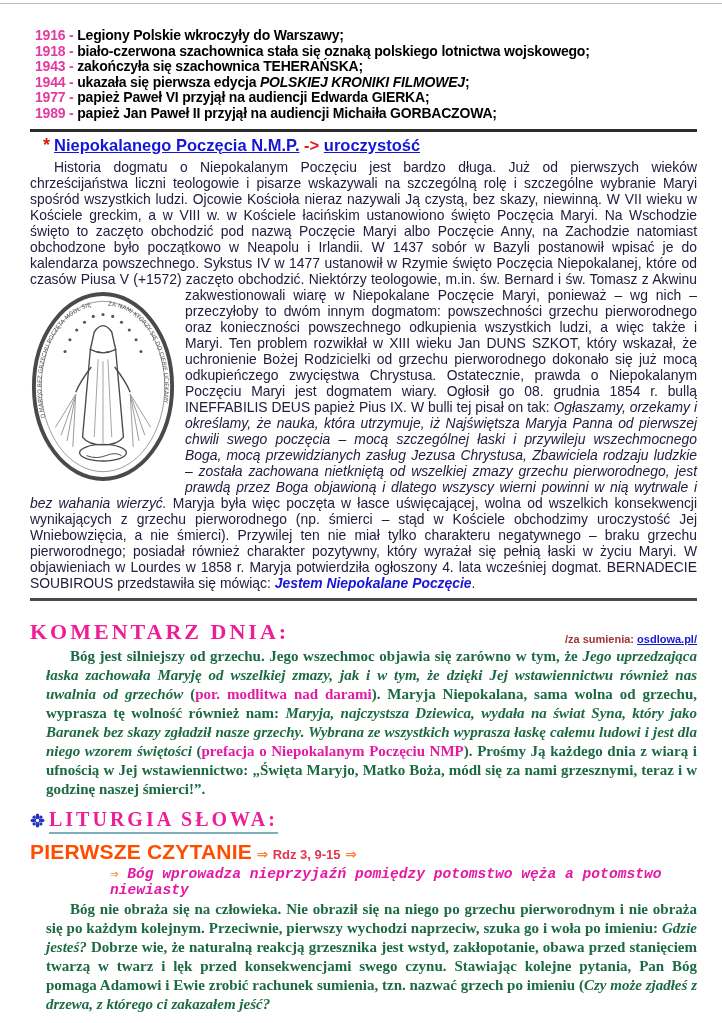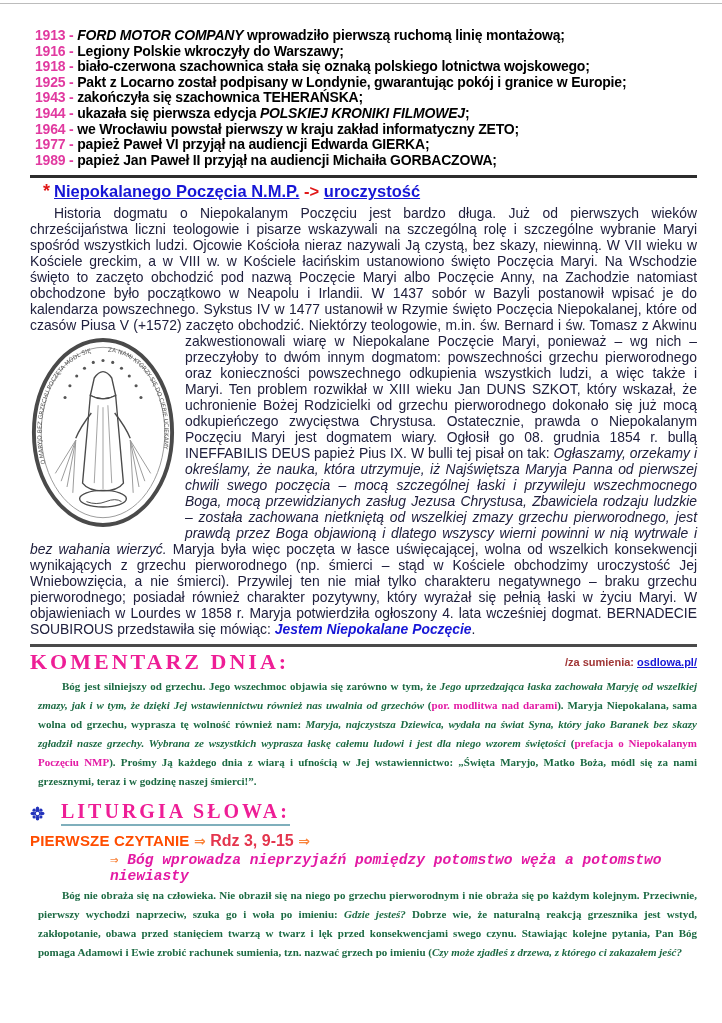--- a/index.html
+++ b/index.html
@@ -44,97 +44,85 @@
   .history{
     margin:0;text-align:justify;text-indent:24px;
     font-size:13.9px;line-height:16px;color:var(--navy);
   }
   .history em{font-style:italic;}
   .blue-quote{color:var(--blue-link);font-style:italic;font-weight:700;}
   .medal-float{float:left;width:146px;margin:4px 9px 0 0;}
   .medal-float svg{display:block;}
 
   
-  .kom-header{display:flex;justify-content:space-between;align-items:center;margin-top:2px;}
+  .kom-header{display:flex;justify-content:space-between;align-items:flex-end;margin-top:18px;}
   .kom-title{
     font-family:"Liberation Serif","DejaVu Serif",serif;
     font-size:22px;font-weight:800;color:var(--hotpink);letter-spacing:3px;
   }
   .credit{font-size:11px;font-weight:700;color:var(--credit);}
   .credit a, .credit .credit-link{color:var(--blue-link);text-decoration:underline;cursor:pointer;}
 
   .serif-par{
     font-family:"Liberation Serif","DejaVu Serif",serif;
-    font-weight:700;font-size:11px;line-height:19px;color:var(--green);
-    text-align:justify;text-indent:24px;margin:2px 0 0 8px;
-  }
-
-  
-  .lit-head{margin:9px 0 2px 0;display:flex;align-items:center;gap:16px;}
+    font-weight:700;font-size:15px;line-height:19px;color:var(--green);
+    text-align:justify;text-indent:24px;margin:2px 0 0 16px;
+  }
+
+  
+  .lit-head{margin:9px 0 2px 0;display:flex;align-items:center;gap:4px;}
   .lit-title{
     font-family:"Liberation Serif","DejaVu Serif",serif;
     font-size:20px;font-weight:800;color:var(--hotpink);letter-spacing:3px;
     border-bottom:2px solid #7fafbc;padding-bottom:1px;
   }
   .flower-icon svg{display:block;}
 
   
   .reading-head{margin:6px 0 1px 0;font-weight:800;}
-  .reading-title{color:var(--orange);font-size:15px;letter-spacing:0.2px;}
+  .reading-title{color:var(--orange);font-size:21px;letter-spacing:0.2px;}
   .ref-arrow{color:var(--orange-light);font-size:14px;font-weight:800;}
-  .reading-ref{color:var(--ref-red);font-size:16px;font-weight:800;}
+  .reading-ref{color:var(--ref-red);font-size:13px;font-weight:800;}
   .reading-theme{
     margin:1px 0 2px 80px;
     font-family:Liberation Mono, monospace;
     font-size:14.6px;font-weight:700;font-style:italic;color:var(--magenta);
   }
   .reading-theme .ref-arrow{font-style:normal;}
 </style>
 </head>
 <body>
 
 <div class="top-rule"></div>
 <div class="page">
 
   <div class="timeline">
 
-      <div class="tl-row">
-        <span class="tl-year">1913 -</span>
-        <span class="tl-text"><span class="seg-italic">FORD MOTOR COMPANY</span><span class="seg-plain"> wprowadziło pierwszą ruchomą linię montażową;</span></span>
-      </div>
 
       <div class="tl-row">
         <span class="tl-year">1916 -</span>
         <span class="tl-text"><span class="seg-plain">Legiony Polskie wkroczyły do Warszawy;</span></span>
       </div>
 
       <div class="tl-row">
         <span class="tl-year">1918 -</span>
         <span class="tl-text"><span class="seg-plain">biało-czerwona szachownica stała się oznaką polskiego lotnictwa wojskowego;</span></span>
       </div>
 
-      <div class="tl-row">
-        <span class="tl-year">1925 -</span>
-        <span class="tl-text"><span class="seg-plain">Pakt z Locarno został podpisany w Londynie, gwarantując pokój i granice w Europie;</span></span>
-      </div>
 
       <div class="tl-row">
         <span class="tl-year">1943 -</span>
         <span class="tl-text"><span class="seg-plain">zakończyła się szachownica TEHERAŃSKA;</span></span>
       </div>
 
       <div class="tl-row">
         <span class="tl-year">1944 -</span>
         <span class="tl-text"><span class="seg-plain">ukazała się pierwsza edycja </span><span class="seg-italic">POLSKIEJ KRONIKI FILMOWEJ</span><span class="seg-plain">;</span></span>
       </div>
 
-      <div class="tl-row">
-        <span class="tl-year">1964 -</span>
-        <span class="tl-text"><span class="seg-plain">we Wrocławiu powstał pierwszy w kraju zakład informatyczny ZETO;</span></span>
-      </div>
 
       <div class="tl-row">
         <span class="tl-year">1977 -</span>
         <span class="tl-text"><span class="seg-plain">papież Paweł VI przyjął na audiencji Edwarda GIERKA;</span></span>
       </div>
 
       <div class="tl-row">
         <span class="tl-year">1989 -</span>
         <span class="tl-text"><span class="seg-plain">papież Jan Paweł II przyjął na audiencji Michaiła GORBACZOWA;</span></span>
       </div>

